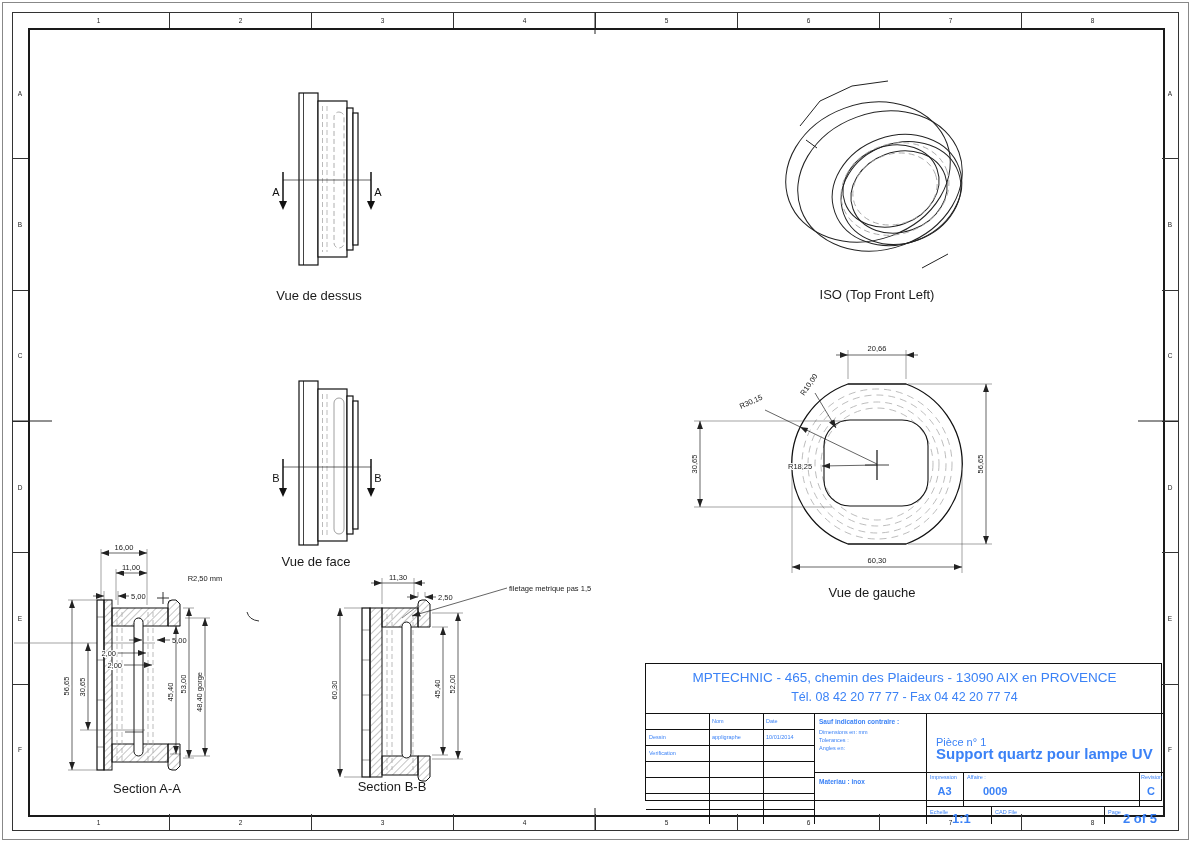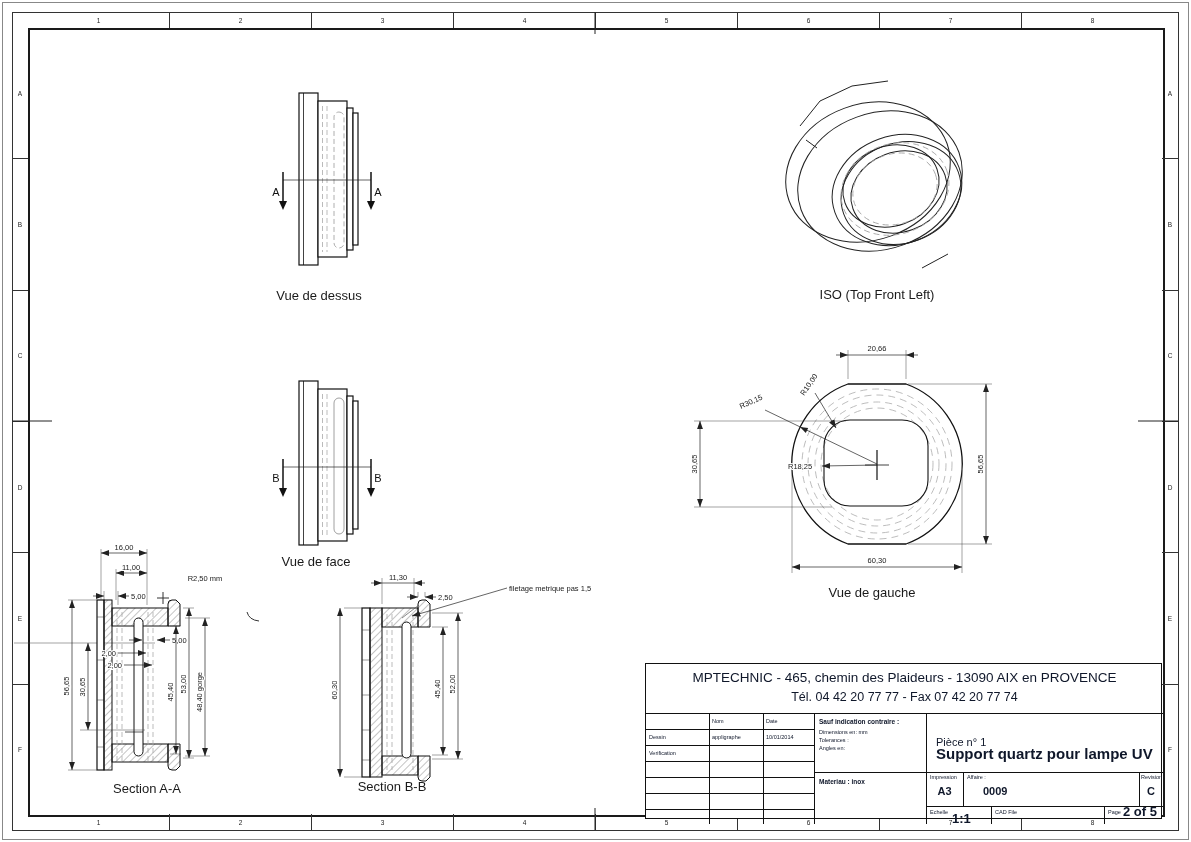--- a/index.html
+++ b/index.html
@@ -22,22 +22,22 @@
   .dim{font-size:7.5px;fill:#1a1a1a;paint-order:stroke;stroke:#fff;stroke-width:2.2px;}
   .cap{font-size:13px;fill:#1a1a1a;}
   .sec{font-size:11px;fill:#111;}
   .ol{fill:#fff;stroke:#111;stroke-width:1.2;}
   .hz{fill:url(#hatch);stroke:#111;stroke-width:1;}
   .dl{stroke:#222;stroke-width:0.7;fill:none;}
   .xl{stroke:#444;stroke-width:0.5;fill:none;}
   .dsh{stroke:#aaa;stroke-width:0.8;fill:none;stroke-dasharray:5 3;}
   .gry{stroke:#888;stroke-width:0.6;fill:none;}
   
-  .tb{position:absolute;left:645px;top:663px;width:517px;height:156px;background:#fff;
-      border:1.5px solid #111;box-sizing:border-box;color:#0f172a;}
+  .tb{position:absolute;left:645px;top:663px;width:517px;height:138px;background:#fff;
+      border:1.5px solid #111;box-sizing:border-box;color:#3b82f6;}
   .tl{position:absolute;background:#111;}
   .tt{position:absolute;white-space:nowrap;}
   .company1{font-size:13.5px;} .company2{font-size:12.5px;}
   .lbl{font-size:5.5px;} .lblb{font-size:6.5px;font-weight:bold;}
   .big{font-size:15px;font-weight:bold;}
   .mid{font-size:11px;}
   .bv{font-size:11px;font-weight:bold;}
   .bv2{font-size:13px;font-weight:bold;}
 </style>
 </head>
@@ -342,21 +342,21 @@
     <div class="tl" style="left:63px;top:49px;width:1px;height:111px;"></div>
     <div class="tl" style="left:117px;top:49px;width:1px;height:111px;"></div>
     <div class="tl" style="left:168px;top:49px;width:1px;height:111px;"></div>
     <div class="tl" style="left:280px;top:49px;width:1px;height:111px;"></div>
     <div class="tl" style="left:317px;top:108px;width:1px;height:34px;"></div>
     <div class="tl" style="left:493px;top:108px;width:1px;height:34px;"></div>
     <div class="tl" style="left:345px;top:142px;width:1px;height:18px;"></div>
     <div class="tl" style="left:458px;top:142px;width:1px;height:18px;"></div>
 
     <div class="tt company1" style="left:0;top:6px;width:517px;text-align:center;">MPTECHNIC - 465, chemin des Plaideurs - 13090 AIX en PROVENCE</div>
-    <div class="tt company2" style="left:0;top:26px;width:517px;text-align:center;">Tél. 04 42 20 77 77 - Fax 07 42 20 77 74</div>
+    <div class="tt company2" style="left:0;top:26px;width:517px;text-align:center;">Tél. 08 42 20 77 77 - Fax 04 42 20 77 74</div>
 
     <div class="tt lbl" style="left:66px;top:54px;">Nom</div>
     <div class="tt lbl" style="left:120px;top:54px;">Date</div>
     <div class="tt lbl" style="left:3px;top:70px;">Dessin</div>
     <div class="tt lbl" style="left:66px;top:70px;">appligraphe</div>
     <div class="tt lbl" style="left:120px;top:70px;">10/01/2014</div>
     <div class="tt lbl" style="left:3px;top:86px;">Verification</div>
 
     <div class="tt lblb" style="left:173px;top:54px;">Sauf indication contraire :</div>
     <div class="tt lbl" style="left:173px;top:65px;">Dimensions en:  mm</div>
@@ -371,15 +371,15 @@
     <div class="tt bv" style="left:280px;top:121px;width:37px;text-align:center;">A3</div>
     <div class="tt lbl" style="left:321px;top:110px;">Affaire :</div>
     <div class="tt bv" style="left:337px;top:121px;">0009</div>
     <div class="tt lbl" style="left:495px;top:110px;">Revision</div>
     <div class="tt bv" style="left:493px;top:121px;width:24px;text-align:center;">C</div>
 
     <div class="tt lbl" style="left:284px;top:145px;">Echelle</div>
     <div class="tt bv2" style="left:306px;top:147px;">1:1</div>
     <div class="tt lbl" style="left:349px;top:145px;">CAD File</div>
     <div class="tt lbl" style="left:462px;top:145px;">Page</div>
-    <div class="tt bv2" style="left:477px;top:140px;">2 of 5</div>
+    <div class="tt bv2" style="left:477px;top:147px;">2 of 5</div>
   </div>
 </div>
 
 </body></html>

